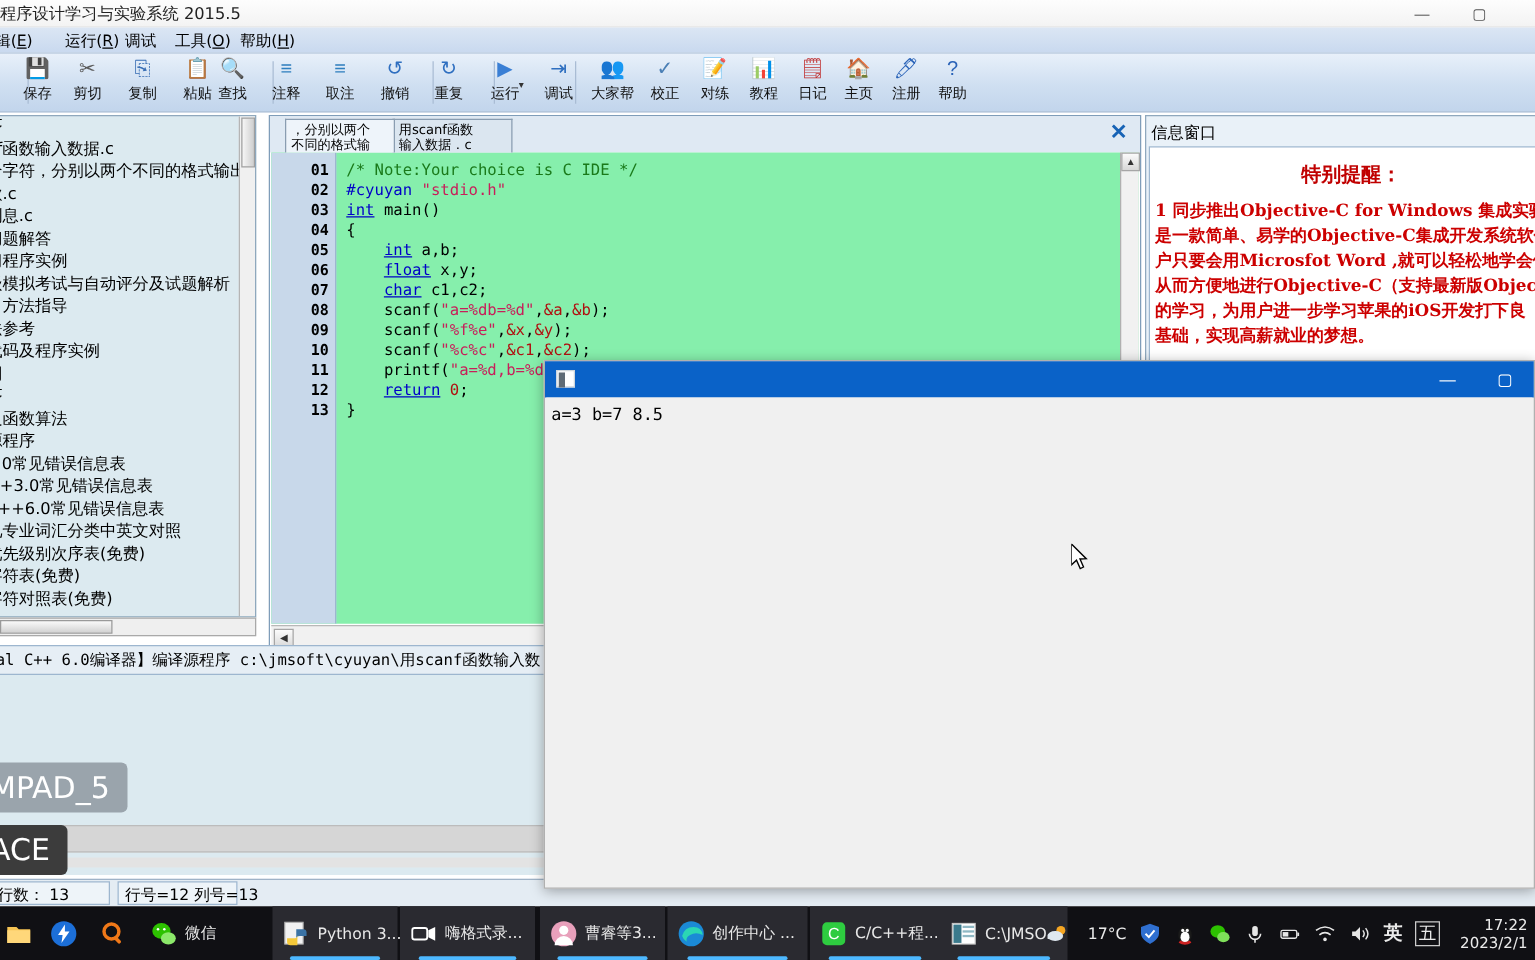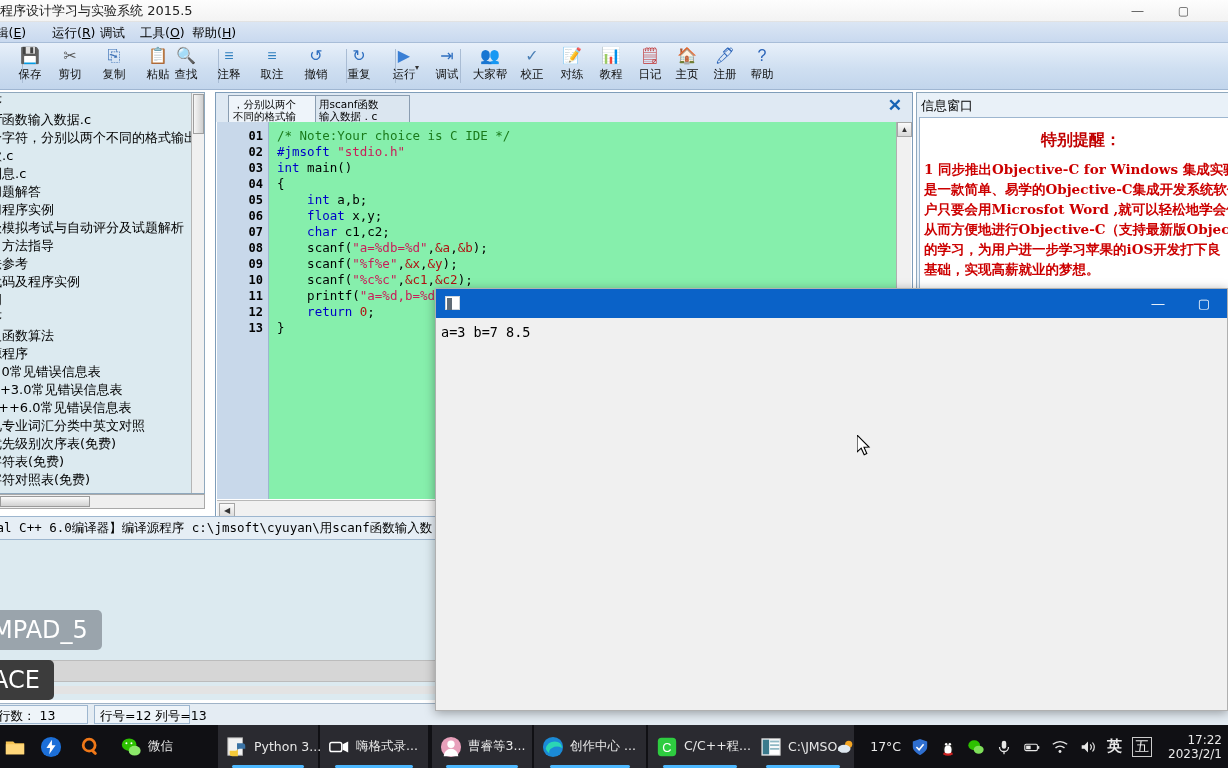--- a/index.html
+++ b/index.html
@@ -131,21 +131,21 @@
     font-size: 12.5px; white-space: pre;
   }
   .ln {
     position: absolute; left: 0; width: 46px; text-align: right;
     font-family: "DejaVu Sans Mono","Liberation Mono",monospace;
     font-size: 12px; color: #000; font-weight: bold;
   }
   .ctext { position: absolute; left: 60px; }
   .c-comment { color: #1a7a1a; }
   .c-pre     { color: #0000c8; }
-  .c-kw      { color: #0000c8; }
+  .c-kw      { color: #0000c8; text-decoration: underline; }
   .c-str     { color: #c81e5a; }
   .c-amp     { color: #b01010; }
   .c-plain   { color: #000000; }
   .vscroll-ed {
     position: absolute; right: 1px; top: 29px; width: 15px; bottom: 22px;
     background: #f1f1f1; border-left: 1px solid #b0b0b0;
   }
   .vscroll-ed .arr {
     position: absolute; left: 0; width: 15px; height: 15px;
     background: linear-gradient(180deg,#fbfbfb,#d8d8d8); border: 1px solid #a6a6a6;
@@ -445,21 +445,21 @@
         </div>
         <div class="tab inactive" style="left: 98px; width: 96px;">
           <div>用scanf函数</div>
           <div>输入数据．c</div>
         </div>
       </div>
     <div class="code-area">
       <div class="gutter"></div>
       <div id="code-lines">
           <div class="code-line" style="top: 6px; width: 100%;"><span class="ln">01</span><span class="ctext"><span class="c-comment">/* Note:Your choice is C IDE */</span></span></div>
-          <div class="code-line" style="top: 22px; width: 100%;"><span class="ln">02</span><span class="ctext"><span class="c-pre">#jmsoft </span><span class="c-str">"stdio.h"</span></span></div>
+          <div class="code-line" style="top: 22px; width: 100%;"><span class="ln">02</span><span class="ctext"><span class="c-pre">#cyuyan </span><span class="c-str">"stdio.h"</span></span></div>
           <div class="code-line" style="top: 38px; width: 100%;"><span class="ln">03</span><span class="ctext"><span class="c-kw">int</span><span class="c-plain"> main()</span></span></div>
           <div class="code-line" style="top: 54px; width: 100%;"><span class="ln">04</span><span class="ctext"><span class="c-plain">{</span></span></div>
           <div class="code-line" style="top: 70px; width: 100%;"><span class="ln">05</span><span class="ctext"><span class="c-plain">    </span><span class="c-kw">int</span><span class="c-plain"> a,b;</span></span></div>
           <div class="code-line" style="top: 86px; width: 100%;"><span class="ln">06</span><span class="ctext"><span class="c-plain">    </span><span class="c-kw">float</span><span class="c-plain"> x,y;</span></span></div>
           <div class="code-line" style="top: 102px; width: 100%;"><span class="ln">07</span><span class="ctext"><span class="c-plain">    </span><span class="c-kw">char</span><span class="c-plain"> c1,c2;</span></span></div>
           <div class="code-line" style="top: 118px; width: 100%;"><span class="ln">08</span><span class="ctext"><span class="c-plain">    scanf(</span><span class="c-str">"a=%db=%d"</span><span class="c-plain">,</span><span class="c-amp">&amp;a</span><span class="c-plain">,</span><span class="c-amp">&amp;b</span><span class="c-plain">);</span></span></div>
           <div class="code-line" style="top: 134px; width: 100%;"><span class="ln">09</span><span class="ctext"><span class="c-plain">    scanf(</span><span class="c-str">"%f%e"</span><span class="c-plain">,</span><span class="c-amp">&amp;x</span><span class="c-plain">,</span><span class="c-amp">&amp;y</span><span class="c-plain">);</span></span></div>
           <div class="code-line" style="top: 150px; width: 100%;"><span class="ln">10</span><span class="ctext"><span class="c-plain">    scanf(</span><span class="c-str">"%c%c"</span><span class="c-plain">,</span><span class="c-amp">&amp;c1</span><span class="c-plain">,</span><span class="c-amp">&amp;c2</span><span class="c-plain">);</span></span></div>
           <div class="code-line" style="top: 166px; width: 100%;"><span class="ln">11</span><span class="ctext"><span class="c-plain">    printf(</span><span class="c-str">"a=%d,b=%d</span></span></div>
           <div class="code-line" style="top: 182px; width: 100%;"><span class="ln">12</span><span class="ctext"><span class="c-plain">    </span><span class="c-kw">return</span><span class="c-plain"> </span><span class="c-amp">0</span><span class="c-plain">;</span></span></div>

